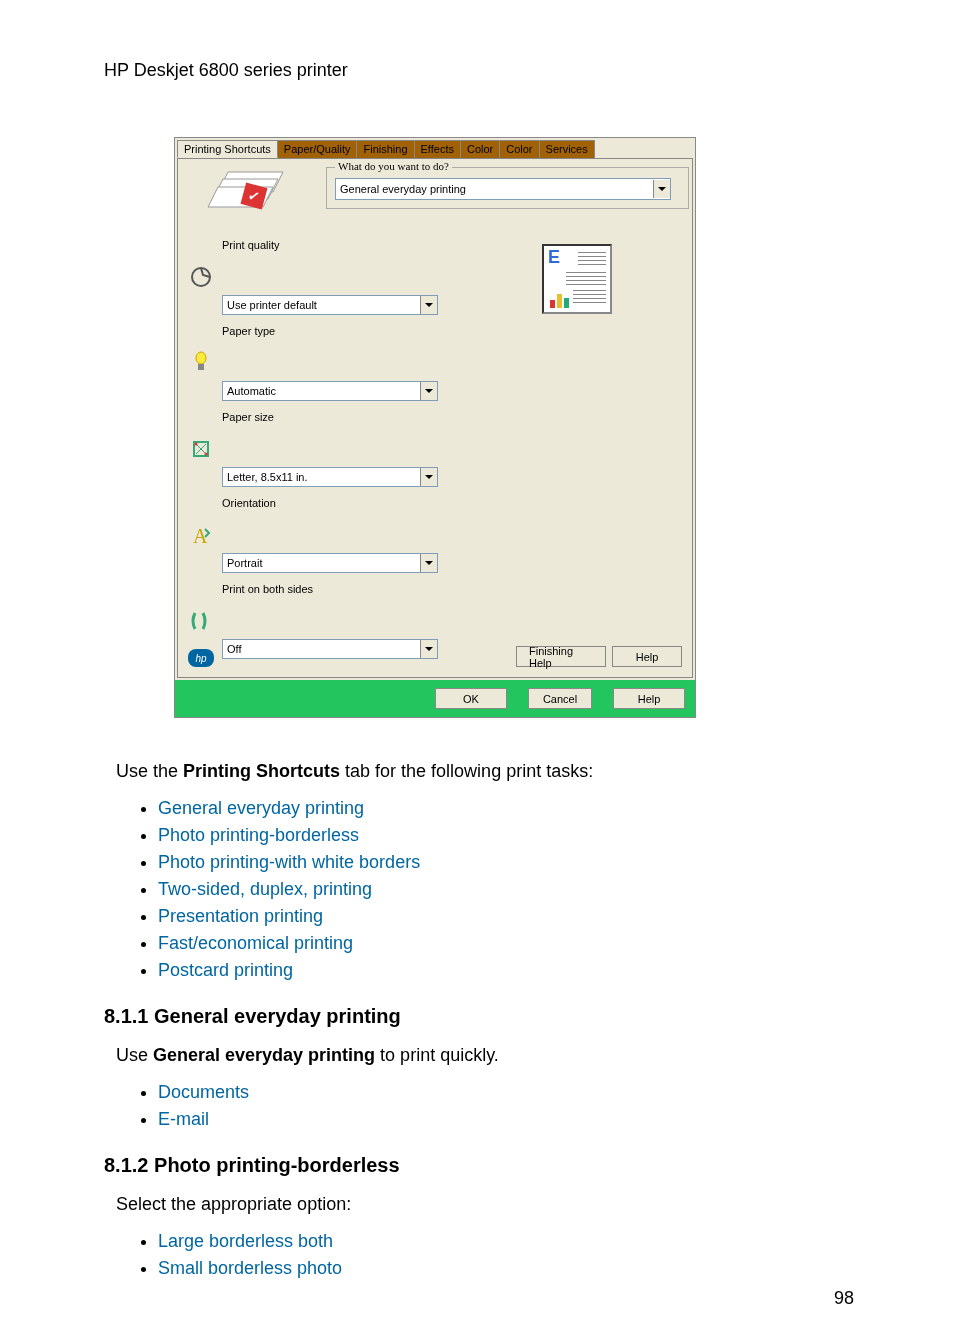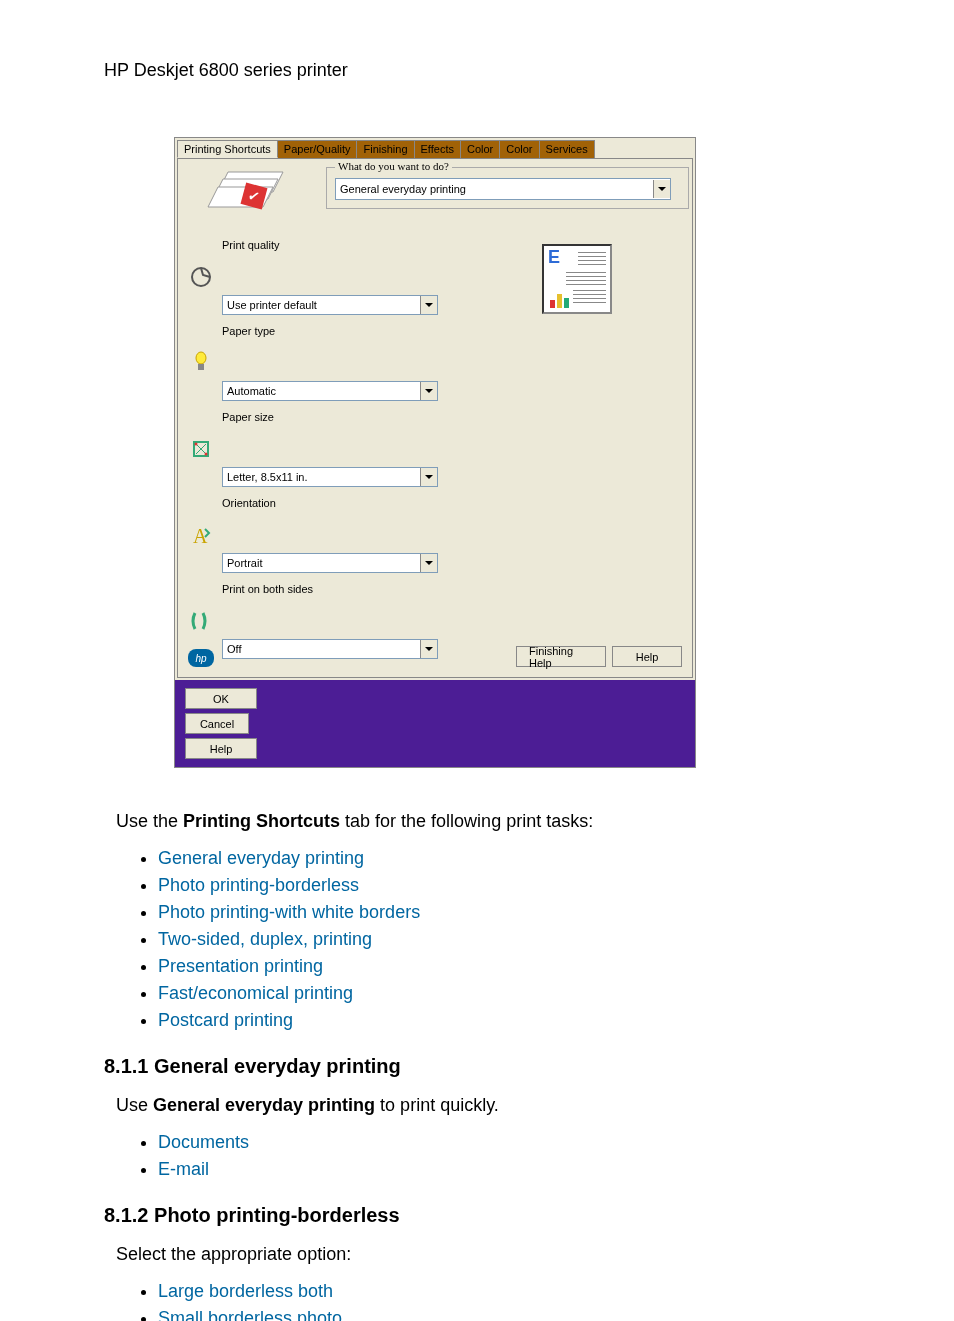--- a/index.html
+++ b/index.html
@@ -207,24 +207,23 @@
   .panel-buttons {
     position: absolute;
     bottom: 10px;
     right: 10px;
     display: flex;
     gap: 6px;
   }
   .dialog-buttons {
     display: flex;
     justify-content: flex-end;
-    gap: 4px;
+    gap: 21px;
     padding: 8px 10px;
-    background: #4c1d95;
-    flex-direction: column;
+    background: #22c55e;
   }
   .body-text {
     font-size: 18px;
     line-height: 1.45;
     margin: 14px 12px;
   }
   .bold { font-weight: bold; }
   ul.links {
     list-style: disc;
     padding-left: 54px;

